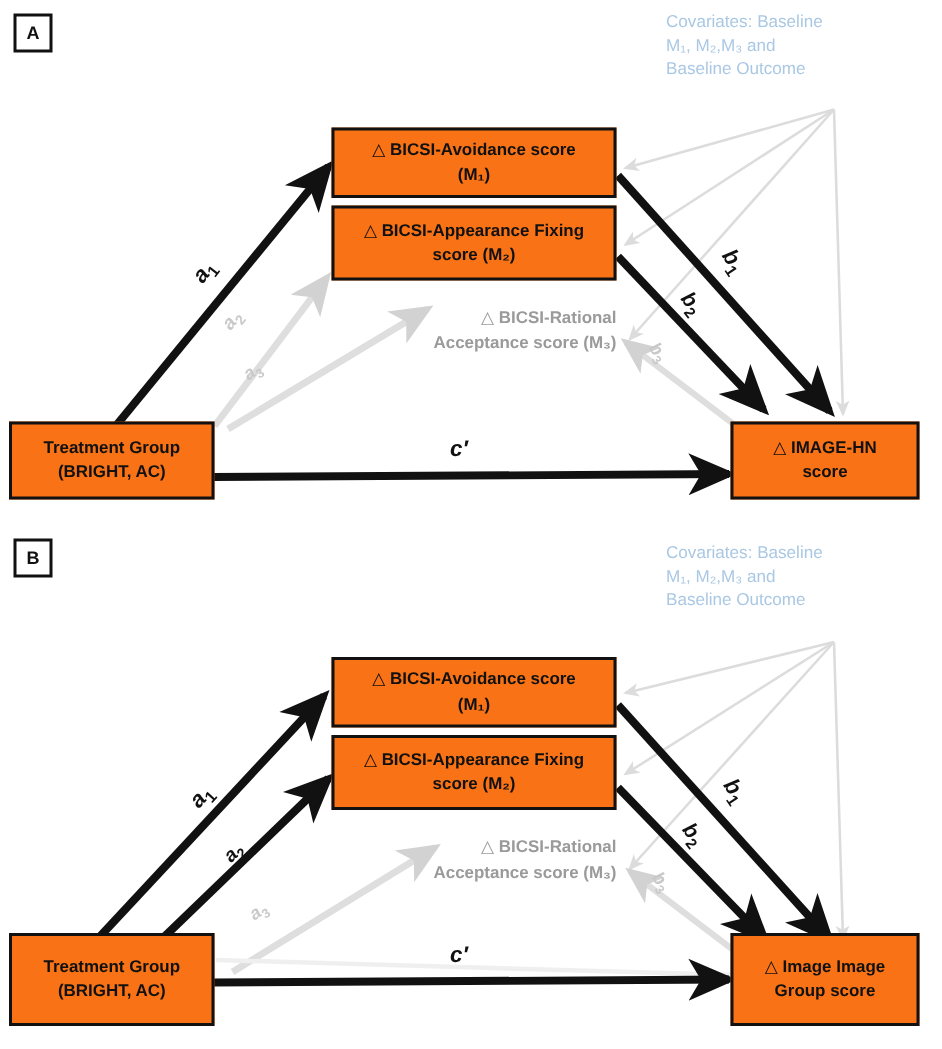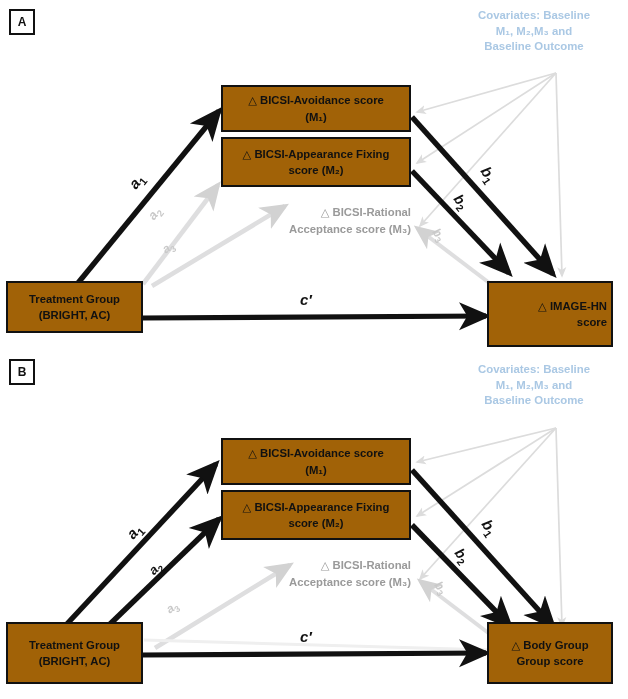--- a/index.html
+++ b/index.html
@@ -53,21 +53,21 @@
     left: 0;
     top: 0;
     width: 628px;
     height: 349px;
     z-index: 1;
   }
 
   .node-box {
     position: absolute;
     border: 2.2px solid #111111;
-    background: #a16207;
+    background: #f97316;
     box-sizing: border-box;
     display: flex;
     align-items: center;
     justify-content: center;
     text-align: center;
     color: #111111;
     font-weight: bold;
     font-size: 11.3px;
     line-height: 1.45;
     z-index: 3;
@@ -81,23 +81,23 @@
     text-align: right;
     color: #9a9a9a;
     font-weight: bold;
     font-size: 11.3px;
     line-height: 1.5;
     z-index: 3;
   }
 
   .covariates {
     position: absolute;
-    text-align: center;
+    text-align: left;
     color: #aac8e4;
-    font-weight: bold;
+    font-weight: normal;
     font-size: 11.4px;
     line-height: 1.38;
     z-index: 4;
     width: 180px;
   }
 
   .path-label {
     position: absolute;
     font-weight: bold;
     font-style: italic;
@@ -188,21 +188,21 @@
       <span>Acceptance score (M₃)</span>
     </div>
 
     <div class="node-box" style="left:6px; top:281px; width:137px; height:52px;">
       <span class="txt">
         <span>Treatment Group</span><br>
         <span>(BRIGHT, AC)</span>
       </span>
     </div>
 
-    <div class="node-box" style="left:487px; top:281px; width:126px; height:66px;text-align:right;">
+    <div class="node-box" style="left:487px; top:281px; width:126px; height:52px;">
       <span class="txt">
         <span>△ IMAGE-HN</span><br>
         <span>score</span>
       </span>
     </div>
 
     <div class="path-label lbl-a1" style="left:130px; top:172px; transform:rotate(-52deg);"><span>a</span><sub>1</sub></div>
 
     <div class="path-label lbl-a2 faded" style="left:149px; top:205px; transform:rotate(-52deg);"><span>a</span><sub>2</sub></div>
 
@@ -285,21 +285,21 @@
 
     <div class="node-box" style="left:6px; top:272px; width:137px; height:62px;">
       <span class="txt">
         <span>Treatment Group</span><br>
         <span>(BRIGHT, AC)</span>
       </span>
     </div>
 
     <div class="node-box" style="left:487px; top:272px; width:126px; height:62px;">
       <span class="txt">
-        <span>△ Body Group</span><br>
+        <span>△ Image Image</span><br>
         <span>Group score</span>
       </span>
     </div>
 
     <div class="path-label lbl-a1" style="left:128px; top:172px; transform:rotate(-48deg);"><span>a</span><sub>1</sub></div>
 
     <div class="path-label lbl-a2" style="left:150px; top:210px; transform:rotate(-45deg);"><span>a</span><sub>2</sub></div>
 
     <div class="path-label lbl-a3 faded" style="left:167px; top:250px; transform:rotate(-35deg);"><span>a</span><sub>3</sub></div>
 

